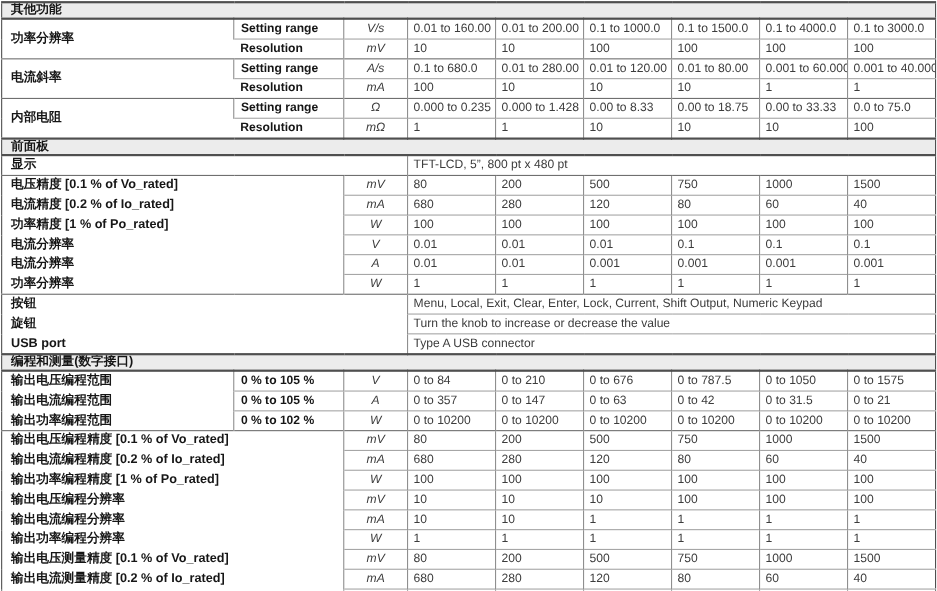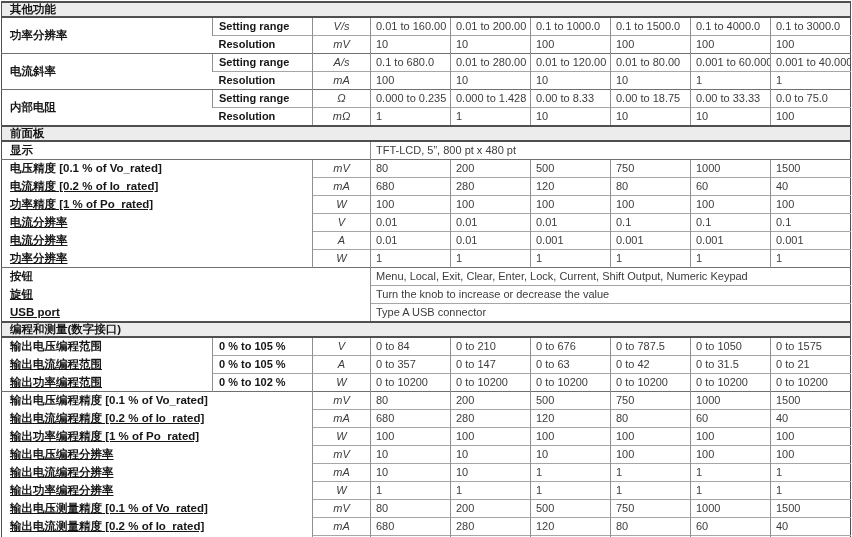--- a/index.html
+++ b/index.html
@@ -23,21 +23,21 @@
     height:17px;
     line-height:13px;
     overflow:hidden;
     white-space:nowrap;
     text-align:left;
     font-weight:normal;
     vertical-align:middle;
   }
   td:first-child,th:first-child{border-left:none;}
   tr.g-first>td{border-top:1px solid #6f6f6f;}
-  td.cont{border-top:hidden;text-decoration:underline;}
+  td.cont{border-top:hidden;}
   th.sec{
     background:#ececec;
     font-weight:bold;
     color:#161616;
     border-top:2px solid #4f4f4f;
     border-bottom:2px solid #4f4f4f;
     height:13px;
     padding-left:8px;
     font-size:11.5px;
   }

